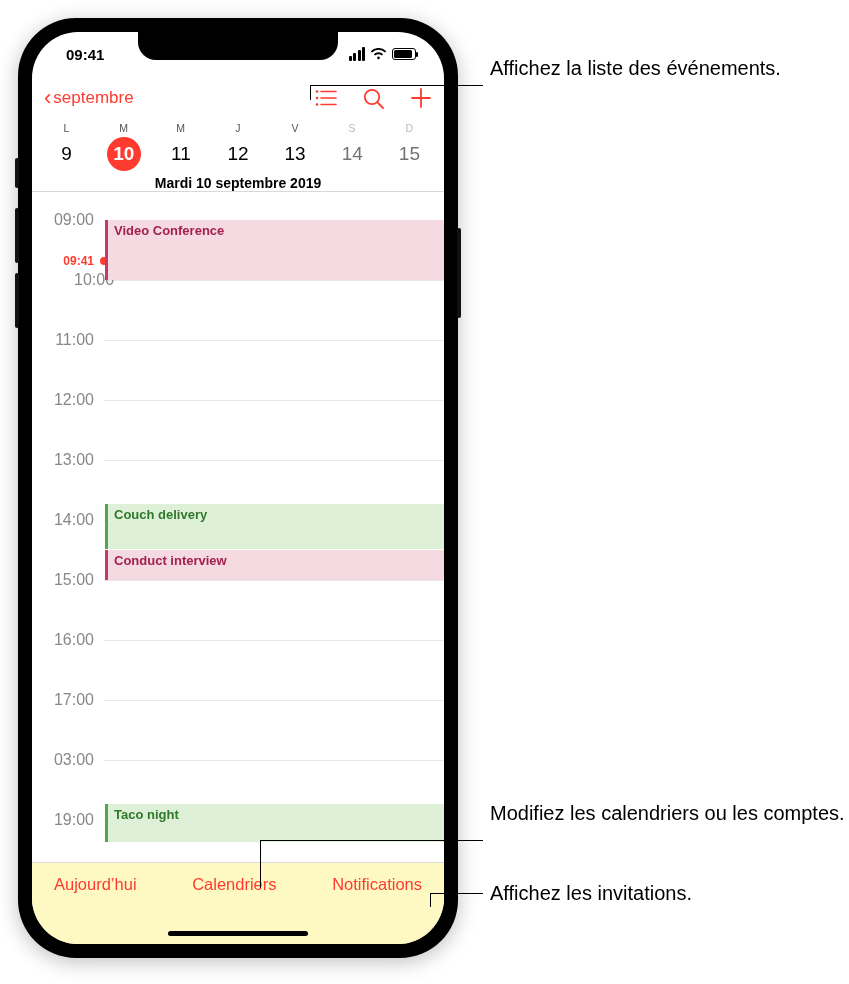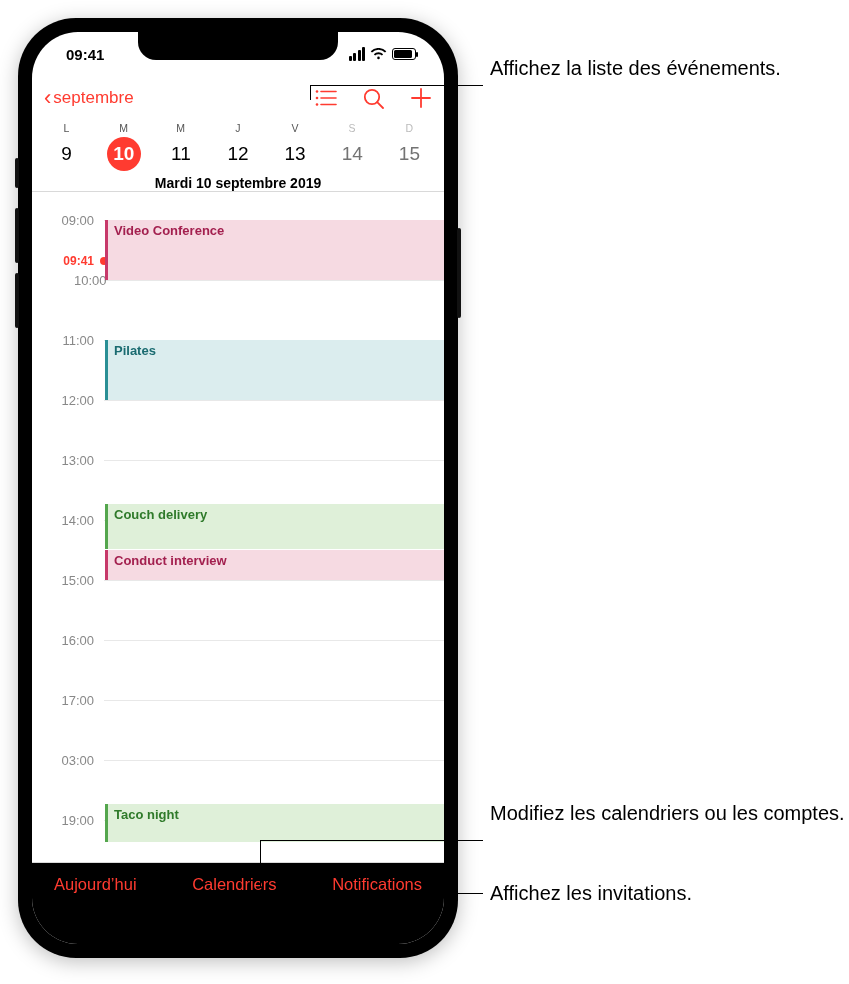--- a/index.html
+++ b/index.html
@@ -120,21 +120,21 @@
   }
   .hourline {
     position:absolute;
     left:72px; right:0;
     border-top:1px solid #e8e8e8;
   }
   .hourlabel {
     position:absolute;
     left:0; width:62px;
     text-align:right;
-    font-size:13px; color:#888;
+    font-size:16px; color:#888;
     transform: translateY(-50%);
   }
   .nowline {
     position:absolute; left:72px; right:0;
     border-top:1.2px solid #ff3b30;
   }
   .nowdot {
     position:absolute; width:8px; height:8px; background:#ff3b30;
     border-radius:50%; left:68px; transform:translateY(-4px);
   }
@@ -152,21 +152,21 @@
     overflow:hidden;
   }
   .ev-pink { background:#f6dae2; border-color:#c7396a; color:#a3204f;}
   .ev-teal { background:#dbedee; border-color:#2a8f95; color:#1a6b70;}
   .ev-green{ background:#dff0d9; border-color:#54a64d; color:#2f7a2a;margin-top:44px;}
 
   .bottombar {
     position:absolute; left:0; right:0; bottom:0;
     height:82px;
     border-top:1px solid #d9d9d9;
-    background:#000000;
+    background:#fef9c3;
     display:flex;
     justify-content: space-between;
     align-items:flex-start;
     padding: 12px 22px 0 22px;
     font-size:16.5px;
     color:#ff3b30;
   }
   .homebar {
     position:absolute; bottom:8px; left:50%;
     transform:translateX(-50%);
@@ -285,21 +285,20 @@
         <div class="hourline" style="top: 508px;"></div>
         <div class="hourlabel" style="top: 508px;">17:00</div>
         <div class="hourline" style="top: 568px;"></div>
         <div class="hourlabel" style="top: 568px;">03:00</div>
         <div class="hourline" style="top: 628px;"></div>
         <div class="hourlabel" style="top: 628px;">19:00</div>
         <div class="nowline" style="top: 69px;"></div>
         <div class="nowdot" style="top: 69px;"></div>
         <div class="nowlabel" style="top: 69px;">09:41</div>
         <div class="event ev-pink" style="top: 28px; height: 60px;">Video Conference</div>
-        <div class="event ev-teal" style="top: 148px; height: 60px;">Pilates</div>
         <div class="event ev-green" style="top: 268px; height: 45px;">Couch delivery</div>
         <div class="event ev-pink" style="top: 358px; height: 30px;">Conduct interview</div>
         <div class="event ev-green" style="top: 568px; height: 60px;">Taco night</div>
       </div>
 
     <div class="bottombar">
       <span>Aujourd’hui</span>
       <span>Calendriers</span>
       <span>Notifications</span>
       <div class="homebar"></div>

